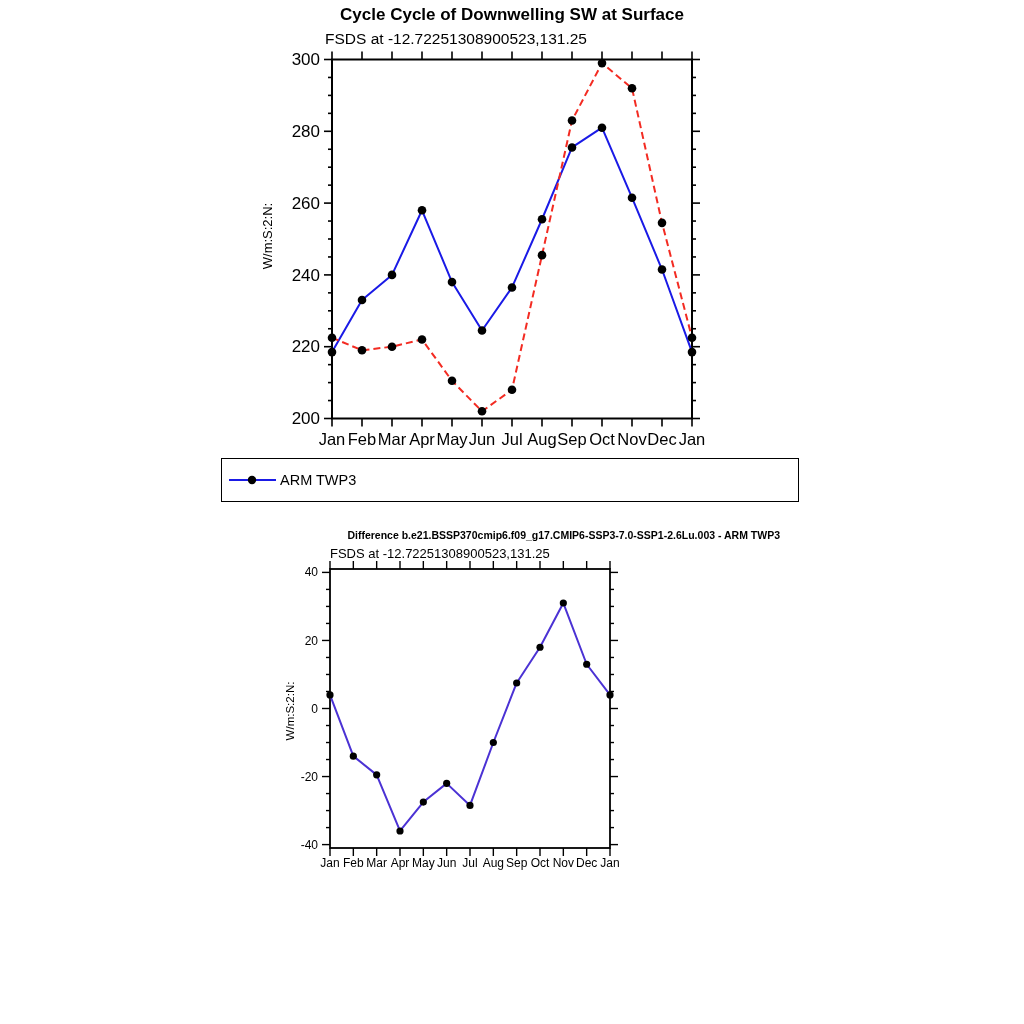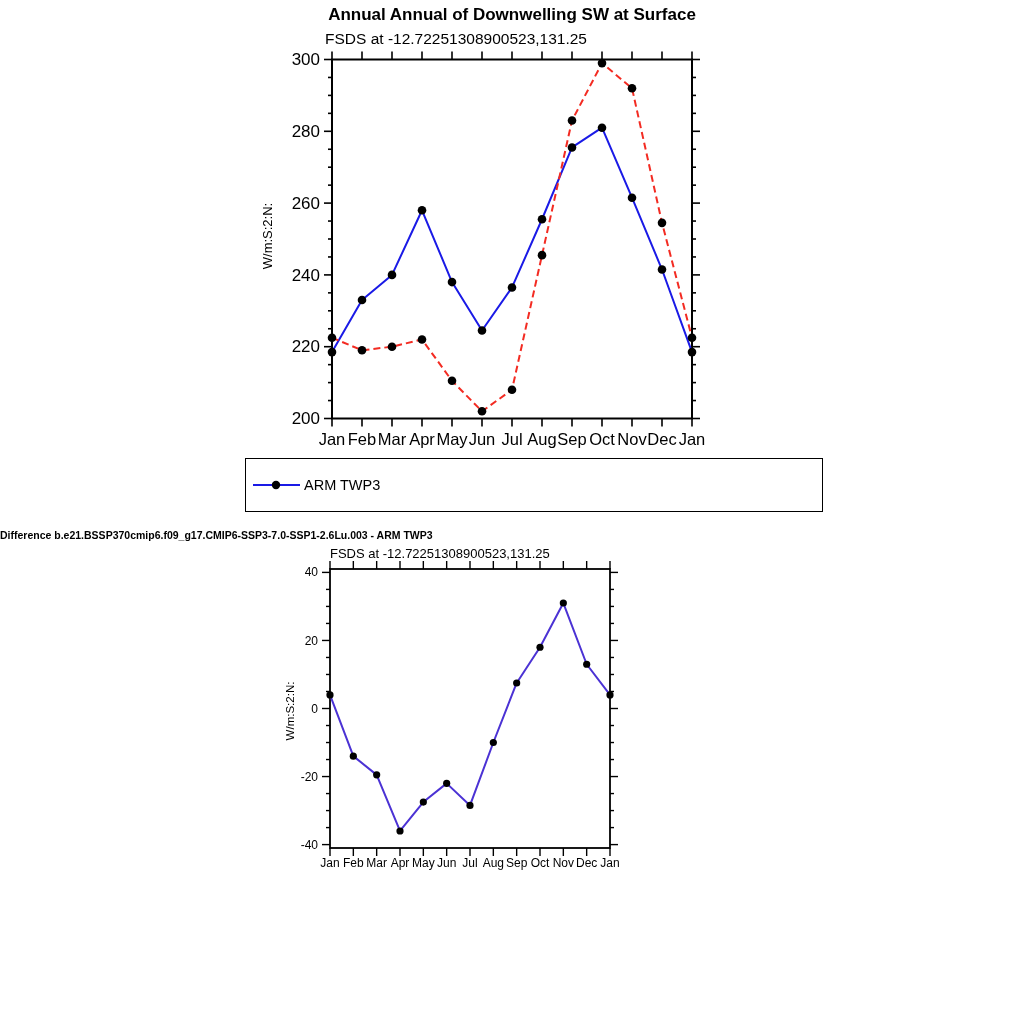--- a/index.html
+++ b/index.html
@@ -3,39 +3,39 @@
 <meta charset="utf-8">
 <style>
   html,body{margin:0;padding:0;background:#fff;}
   .page{position:relative;width:1024px;height:1024px;background:#ffffff;overflow:hidden;
         font-family:"Liberation Sans",sans-serif;color:#000;}
   .abs{position:absolute;white-space:nowrap;text-align:right;}
   .top-title{left:0;top:5px;width:1024px;text-align:center;font-size:17px;font-weight:bold;}
   .top-subtitle{left:325px;top:30px;font-size:15.5px;}
   .top-ylab{left:228px;top:228px;width:80px;height:16px;text-align:center;font-size:13px;
             transform:rotate(-90deg);}
-  .bottom-title{left:0;top:529px;width:780px;text-align:left;font-size:10.5px;font-weight:bold;}
+  .bottom-title{left:0;top:529px;width:780px;text-align:right;font-size:10.5px;font-weight:bold;}
   .bottom-subtitle{left:330px;top:546px;font-size:13px;}
   .bottom-ylab{left:256px;top:704px;width:70px;height:14px;text-align:center;font-size:11.5px;
                transform:rotate(-90deg);}
   svg.chart{position:absolute;overflow:visible;}
   svg text{font-family:"Liberation Sans",sans-serif;fill:#000;}
-  .legend{position:absolute;left:221px;top:458px;width:578px;height:54px;
+  .legend{position:absolute;left:221px;top:458px;width:578px;height:44px;
           border:1.6px solid #000;box-sizing:border-box;background:#fff;
-          display:flex;flex-direction:column;justify-content:center;gap:14px;padding-left:6px;margin-left:24px;}
+          display:flex;flex-direction:column;justify-content:center;gap:14px;padding-left:6px;}
   .lrow{display:flex;align-items:center;height:19px;}
   .lrow svg{flex:0 0 auto;overflow:visible;}
   .llabel{font-size:14.5px;margin-left:3px;white-space:nowrap;}
 </style>
 </head>
 <body>
 
 <div class="page">
 
-  <div class="abs top-title">Annual Annual of Downwelling SW at Surface</div>
+  <div class="abs top-title">Cycle Cycle of Downwelling SW at Surface</div>
   <div class="abs top-subtitle">FSDS at -12.72251308900523,131.25</div>
   <div class="abs top-ylab">W/m:S:2:N:</div>
   <svg class="chart" id="chart-top" width="520" height="430" style="left:250px;top:45px;">
       <line x1="82" y1="373.5" x2="74" y2="373.5" stroke="#000" stroke-width="1.6"></line>
       <line x1="442" y1="373.5" x2="450" y2="373.5" stroke="#000" stroke-width="1.6"></line>
       <text x="70" y="379.28" text-anchor="end" font-size="17">200</text>
       <line x1="82" y1="355.55" x2="78" y2="355.55" stroke="#000" stroke-width="1.6"></line>
       <line x1="442" y1="355.55" x2="446" y2="355.55" stroke="#000" stroke-width="1.6"></line>
       <line x1="82" y1="337.6" x2="78" y2="337.6" stroke="#000" stroke-width="1.6"></line>
       <line x1="442" y1="337.6" x2="446" y2="337.6" stroke="#000" stroke-width="1.6"></line>

